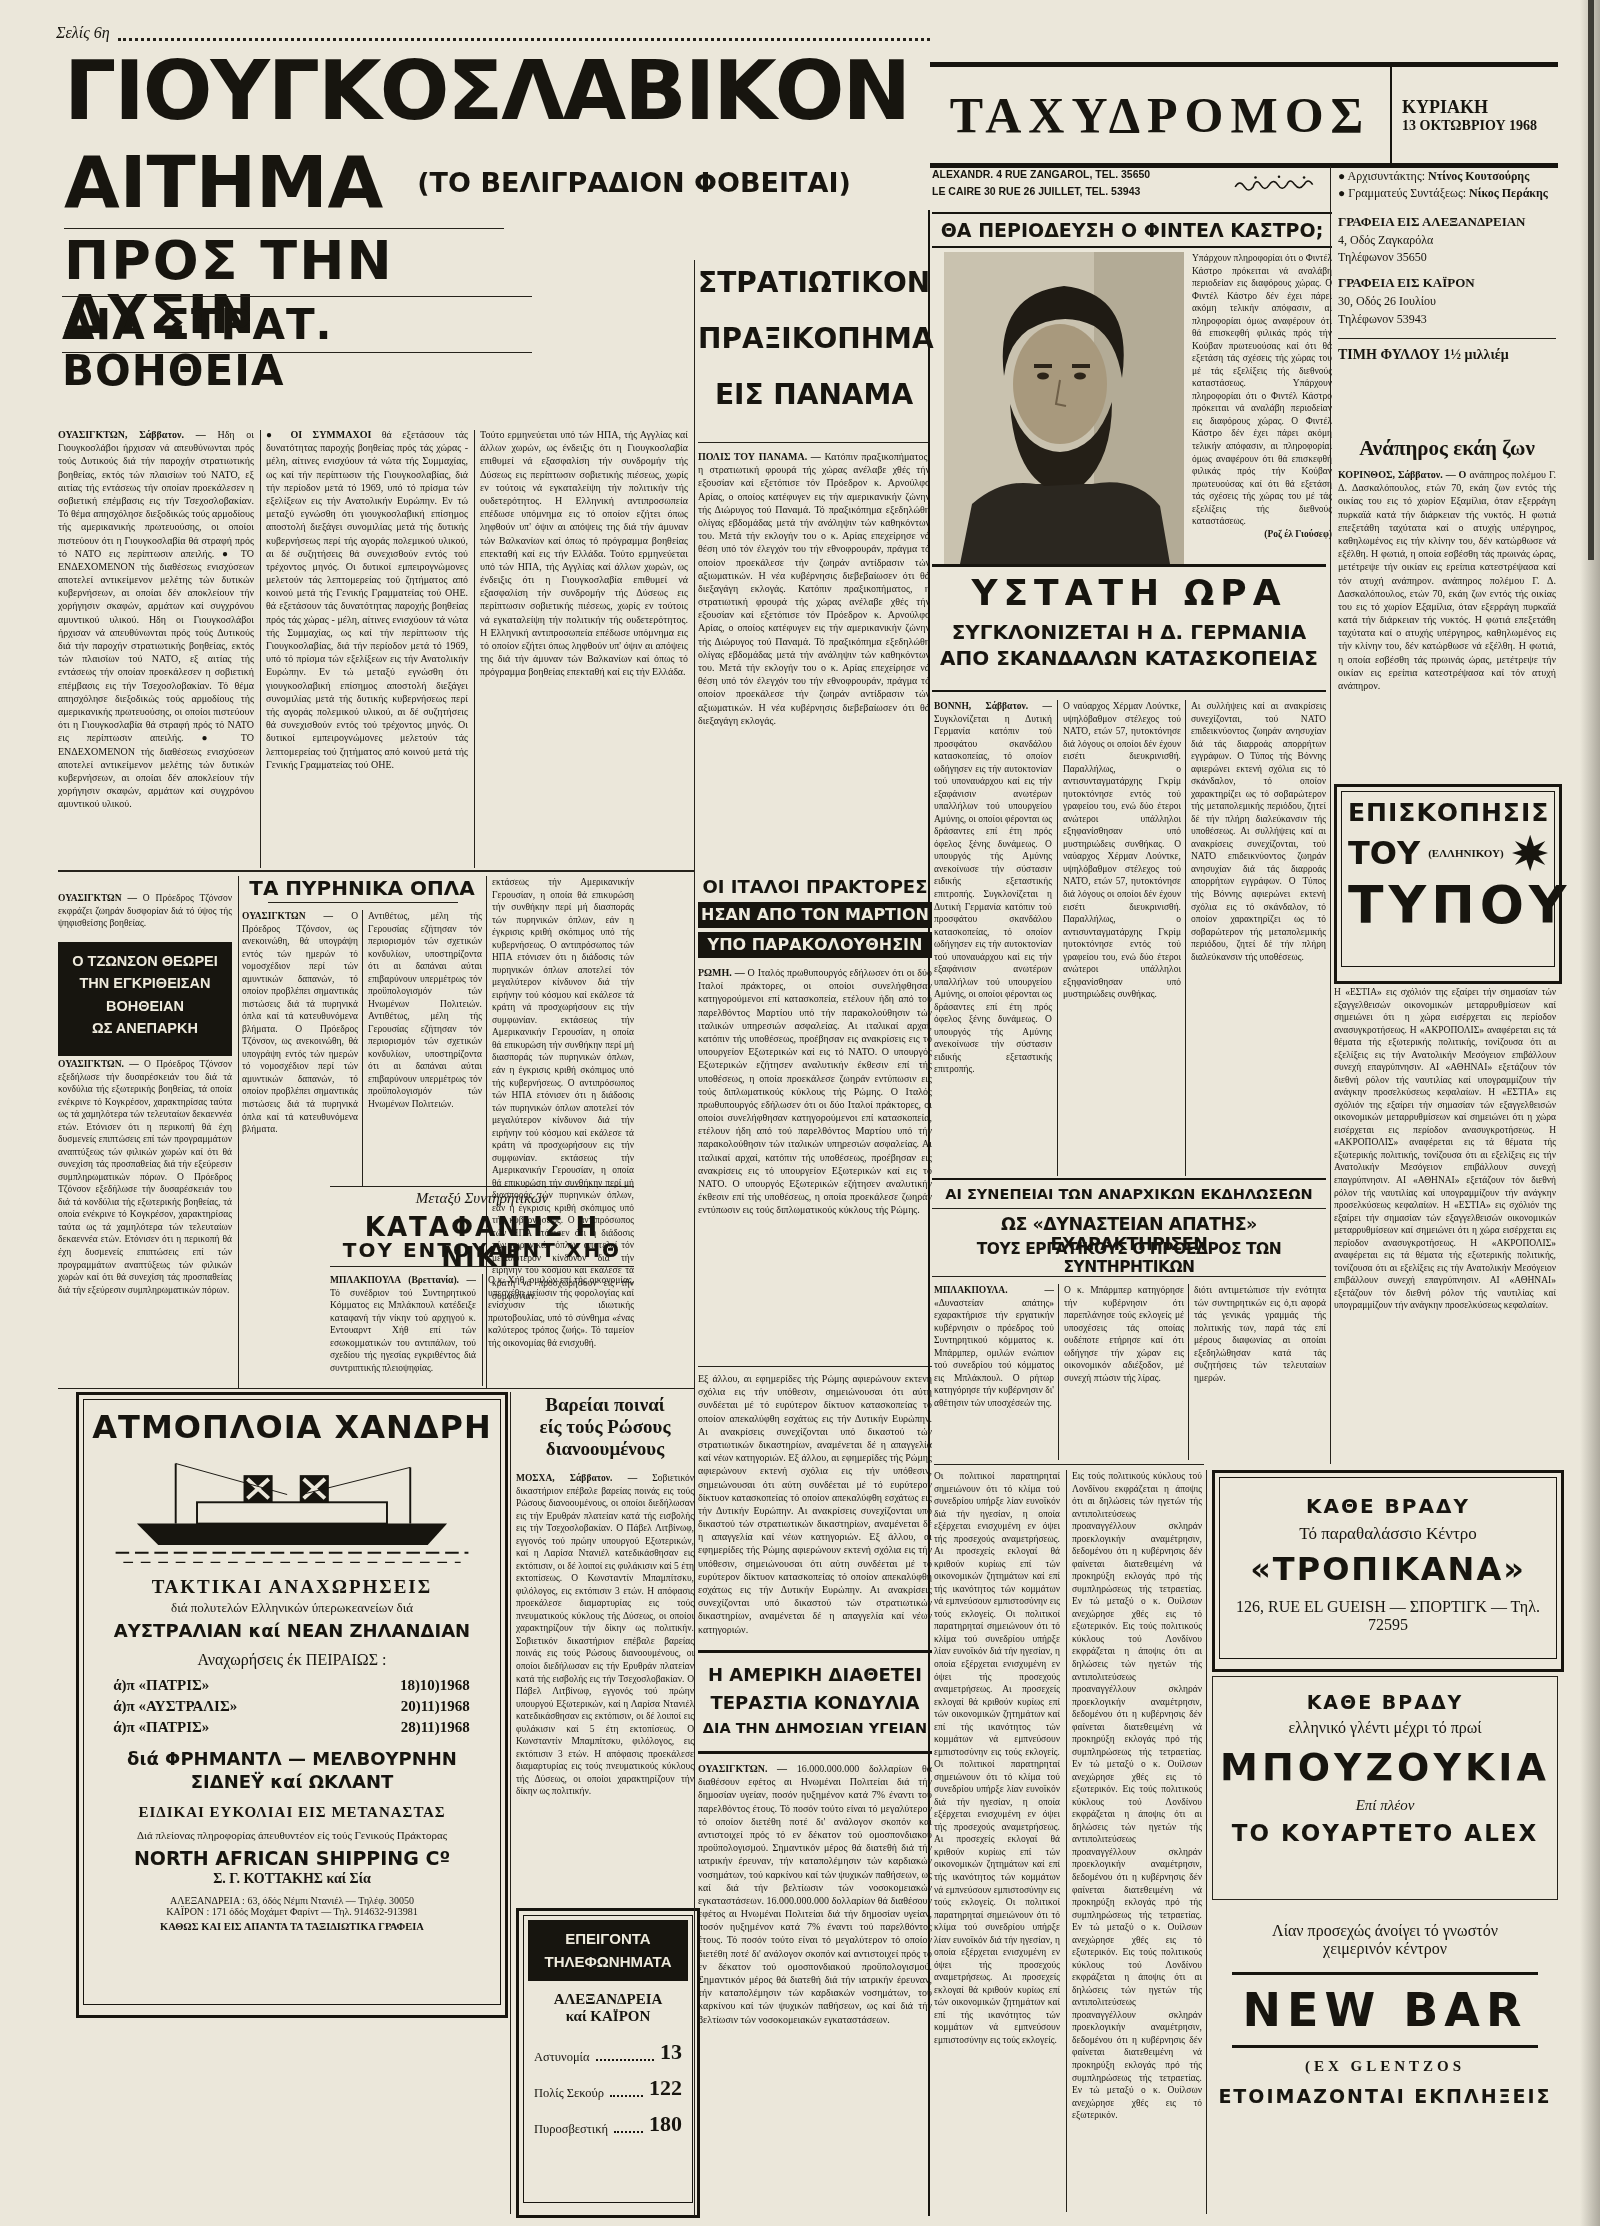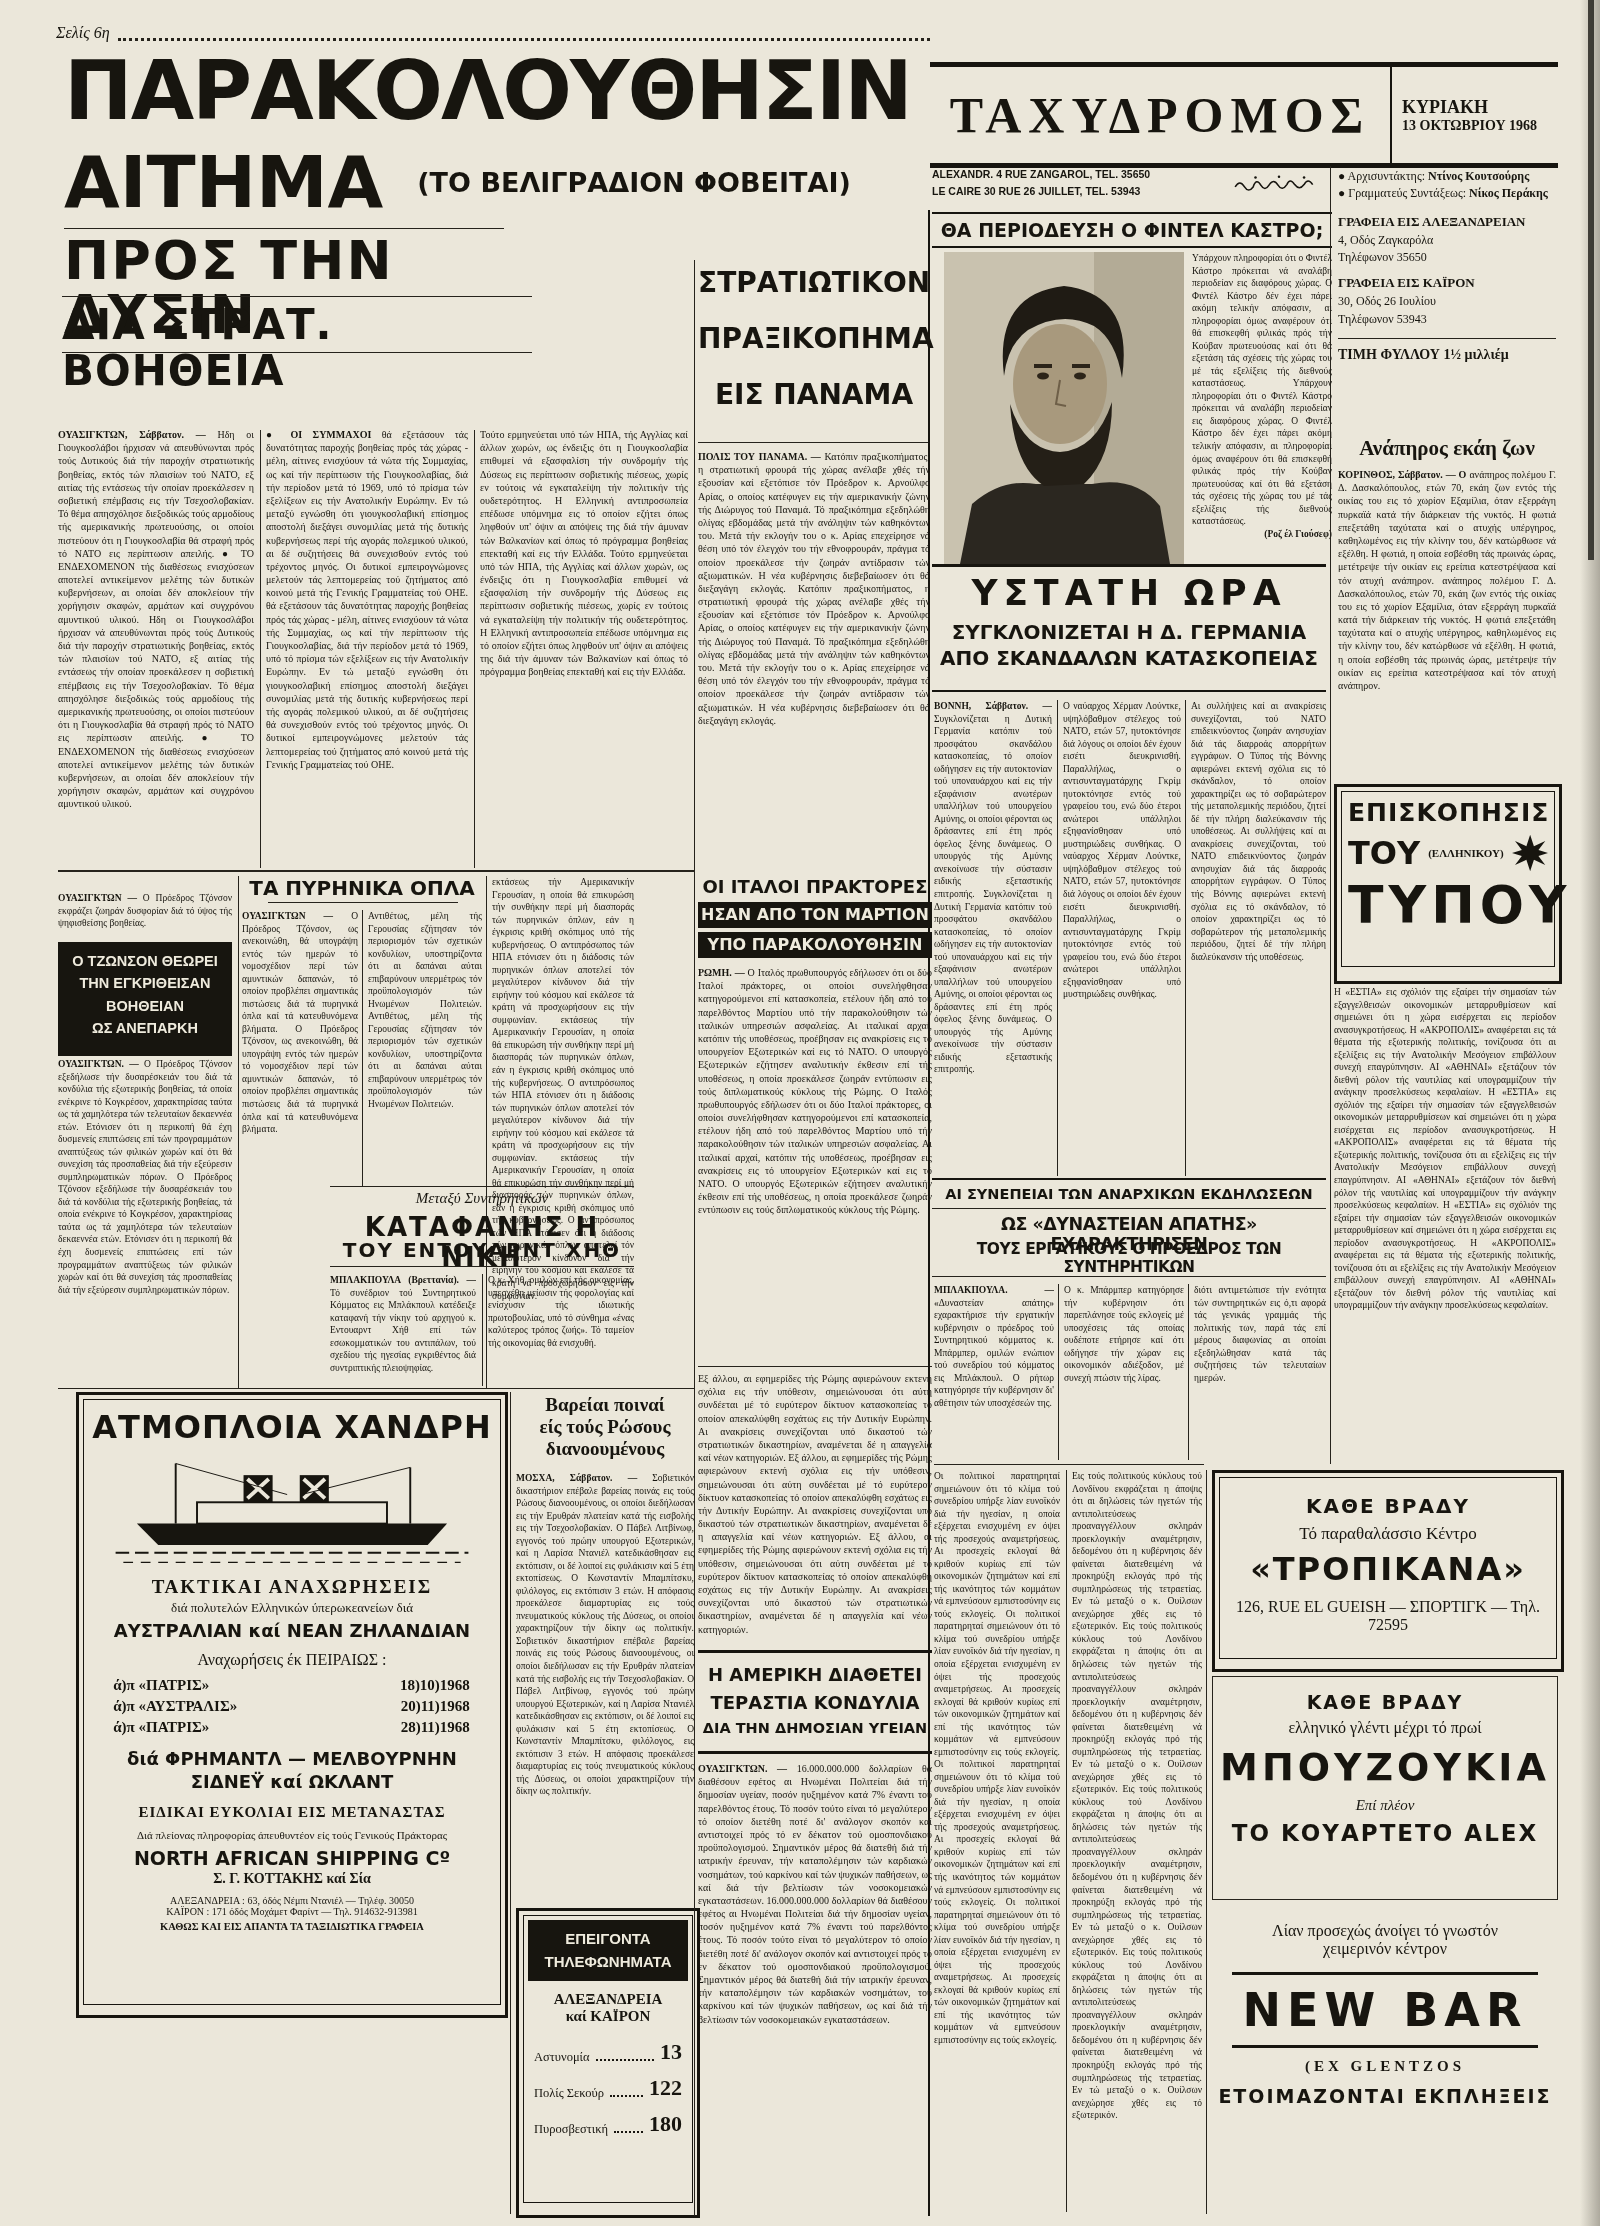--- a/index.html
+++ b/index.html
@@ -20,21 +20,21 @@
   .dots{flex:1;border-bottom:2px dotted #17150f;margin:0 6px 4px 6px;}
 </style>
 </head>
 <body>
 
 <div class="page">
 
   <div class="abs" style="left:56px;top:24px;font-style:italic;font-size:16px;">Σελίς 6η</div>
   <div class="abs" style="left:118px;top:38px;width:812px;height:0;border-top:3px dotted #26231c;"></div>
 
-  <div class="abs hl" style="left:64px;top:48px;width:868px;font-size:82px;line-height:1.05;letter-spacing:-2px;">ΠΑΡΑΚΟΛΟΥΘΗΣΙΝ</div>
+  <div class="abs hl" style="left:64px;top:48px;width:868px;font-size:82px;line-height:1.05;letter-spacing:-2px;">ΓΙΟΥΓΚΟΣΛΑΒΙΚΟΝ</div>
   <div class="abs" style="left:64px;top:146px;width:868px;display:flex;align-items:center;gap:34px;">
     <span class="hl" style="font-size:72px;line-height:1;">ΑΙΤΗΜΑ</span>
     <span class="hl" style="font-size:27px;">(ΤΟ ΒΕΛΙΓΡΑΔΙΟΝ ΦΟΒΕΙΤΑΙ)</span>
   </div>
   <div class="hr" style="left:64px;top:228px;width:440px;"></div>
   <div class="abs hl" style="left:64px;top:234px;width:540px;font-size:54px;line-height:1;letter-spacing:2px;">ΠΡΟΣ ΤΗΝ ΔΥΣΙΝ</div>
   <div class="hr" style="left:62px;top:296px;width:470px;"></div>
   <div class="abs hl" style="left:62px;top:302px;width:470px;font-size:42px;line-height:1.1;letter-spacing:1px;">ΔΙΑ ΣΤΡΑΤ. ΒΟΗΘΕΙΑ</div>
   <div class="hr" style="left:62px;top:352px;width:470px;"></div>
 

